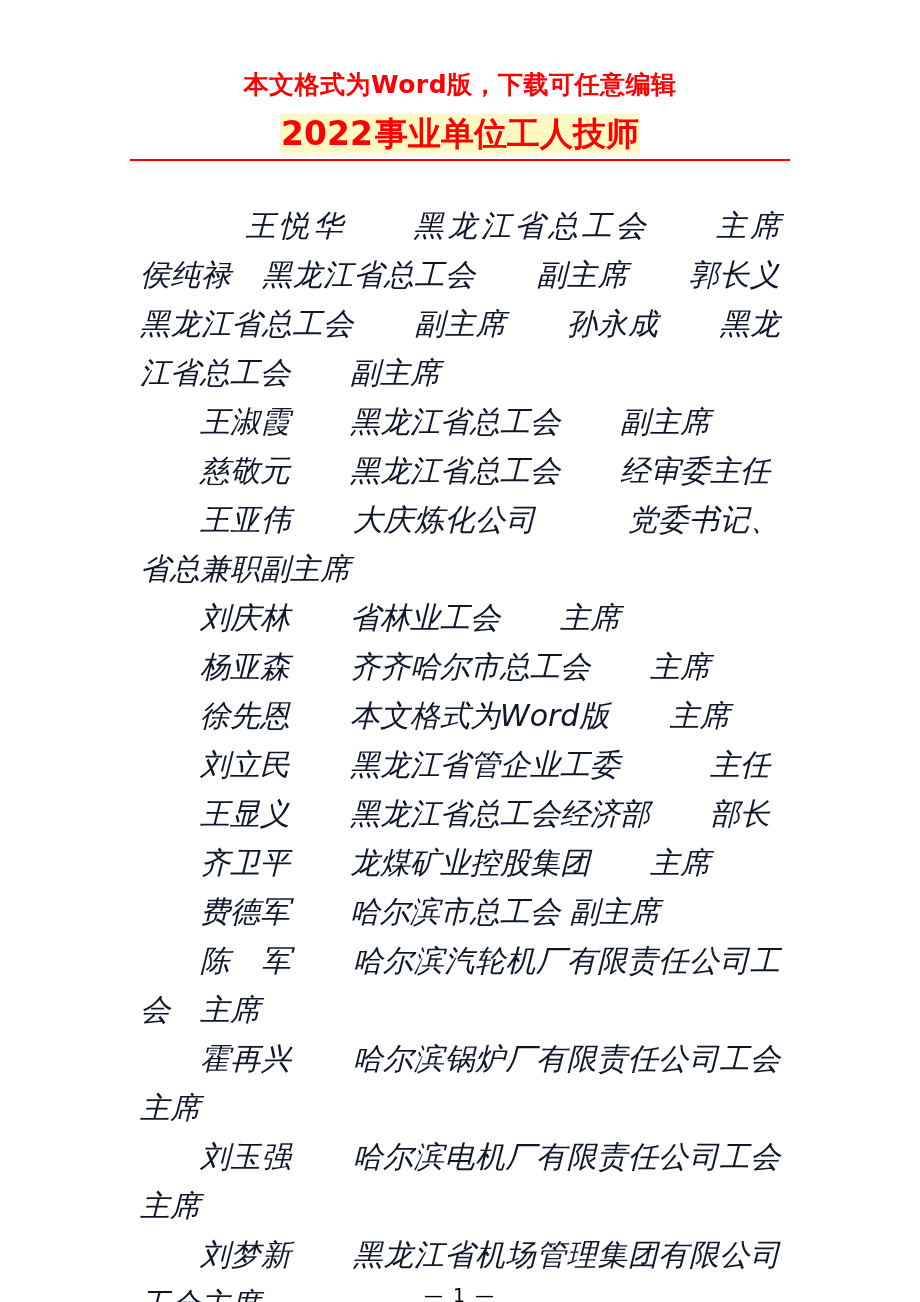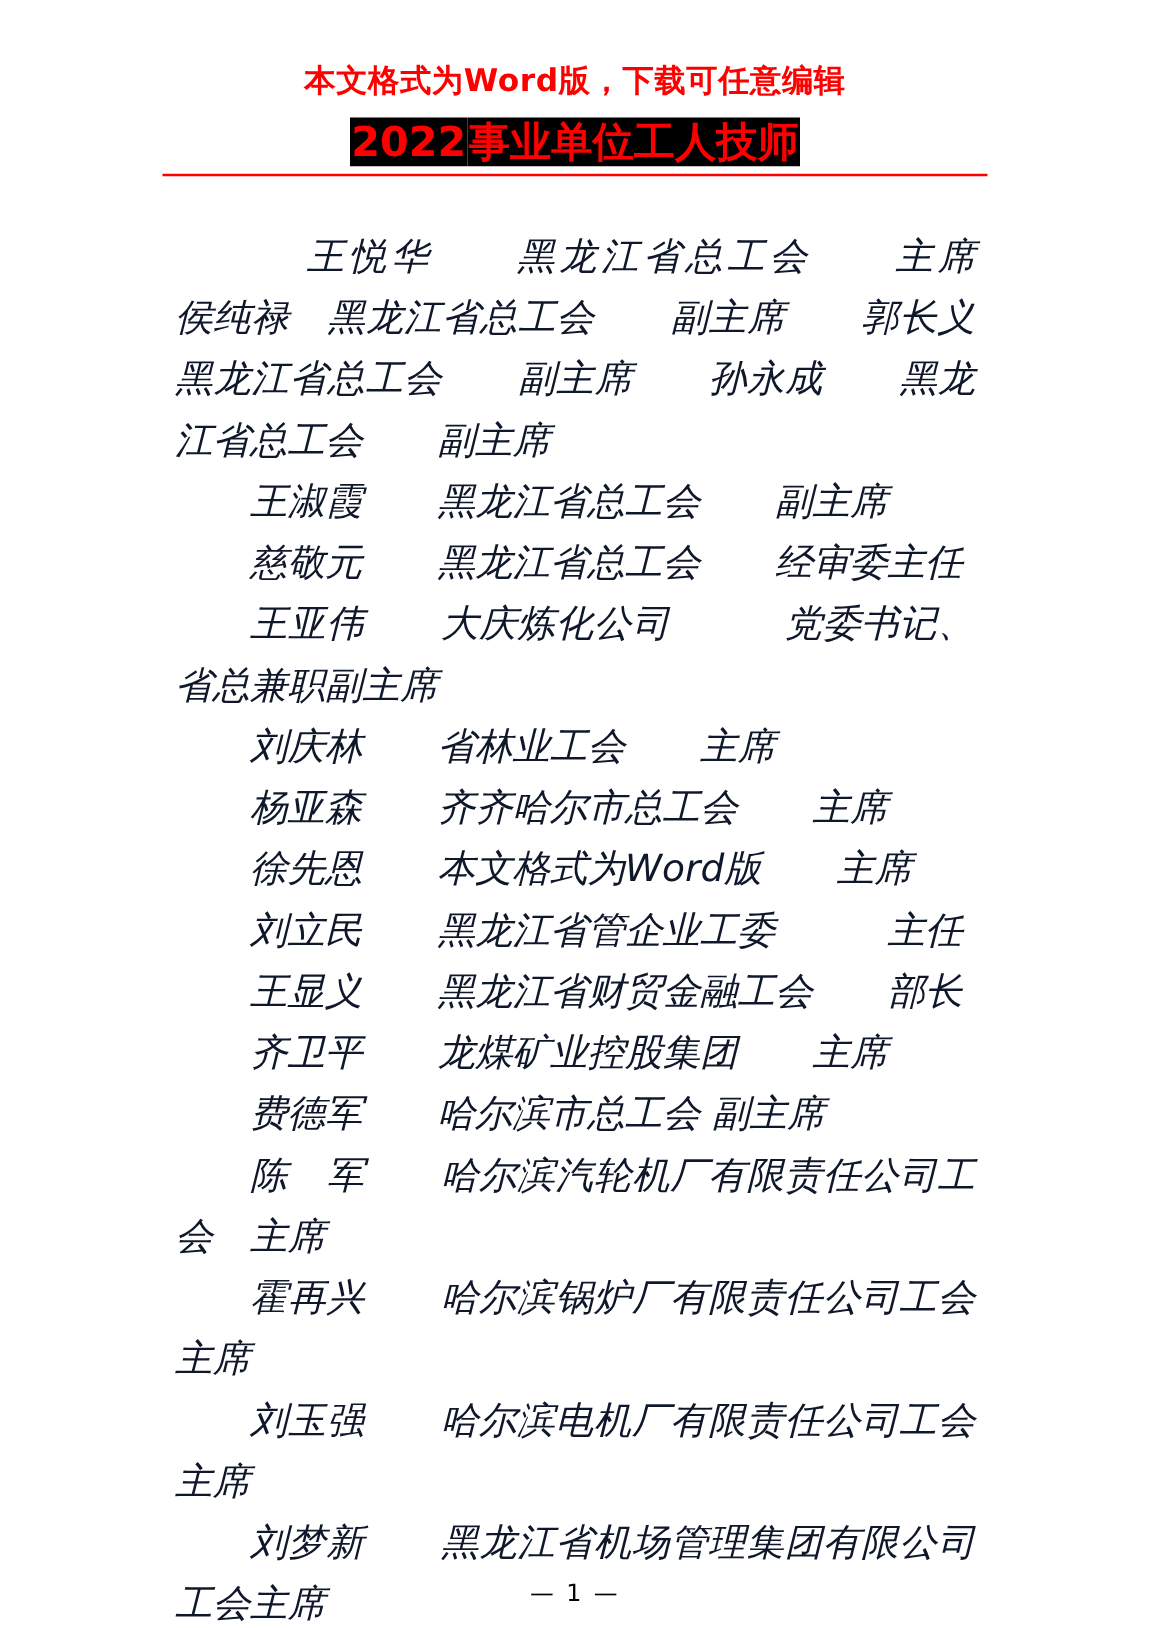--- a/index.html
+++ b/index.html
@@ -21,34 +21,34 @@
     box-sizing: border-box;
     padding: 0;
     position: relative;
   }
   .header-note {
     text-align: center;
     color: #ff0000;
     font-weight: bold;
     font-size: 25px;
     letter-spacing: 0.5px;
-    margin-top: 48px;
+    margin-top: 68px;
     font-family: "DejaVu Sans", "Liberation Sans", sans-serif;
   }
   .doc-title {
     text-align: center;
     font-size: 33px;
     font-weight: bold;
     color: #ff0000;
     margin-top: 14px;
     font-family: "DejaVu Sans", "Liberation Sans", sans-serif;
     line-height: 1.15;
   }
   .doc-title .hl {
-    background: #000000;
+    background: #fef9c3;
     padding: 0 1px;
   }
   .title-rule {
     width: 660px;
     margin: 6px auto 0 auto;
     border: none;
     border-top: 2px solid #ff0000;
   }
   .body-area {
     margin: 40px auto 0 auto;
@@ -95,21 +95,21 @@
 
   <div class="body-area">
     <p class="para">        王悦华　　黑龙江省总工会　　主席　　侯纯禄　黑龙江省总工会　　副主席　　郭长义　　黑龙江省总工会　　副主席　　孙永成　　黑龙江省总工会　　副主席</p>
     <p class="para indent">王淑霞　　黑龙江省总工会　　副主席</p>
     <p class="para indent">慈敬元　　黑龙江省总工会　　经审委主任</p>
     <p class="para indent">王亚伟　　大庆炼化公司　　　党委书记、省总兼职副主席</p>
     <p class="para indent">刘庆林　　省林业工会　　主席</p>
     <p class="para indent">杨亚森　　齐齐哈尔市总工会　　主席</p>
     <p class="para indent">徐先恩　　本文格式为Word版　　主席</p>
     <p class="para indent">刘立民　　黑龙江省管企业工委　　　主任</p>
-    <p class="para indent">王显义　　黑龙江省财贸金融工会　　部长</p>
+    <p class="para indent">王显义　　黑龙江省总工会经济部　　部长</p>
     <p class="para indent">齐卫平　　龙煤矿业控股集团　　主席</p>
     <p class="para indent">费德军　　哈尔滨市总工会 副主席</p>
     <p class="para indent">陈　军　　哈尔滨汽轮机厂有限责任公司工会　主席</p>
     <p class="para indent">霍再兴　　哈尔滨锅炉厂有限责任公司工会　　主席</p>
     <p class="para indent">刘玉强　　哈尔滨电机厂有限责任公司工会主席</p>
     <p class="para indent">刘梦新　　黑龙江省机场管理集团有限公司工会主席</p>
   </div>
 
   <div class="footer">— 1 —</div>
 

